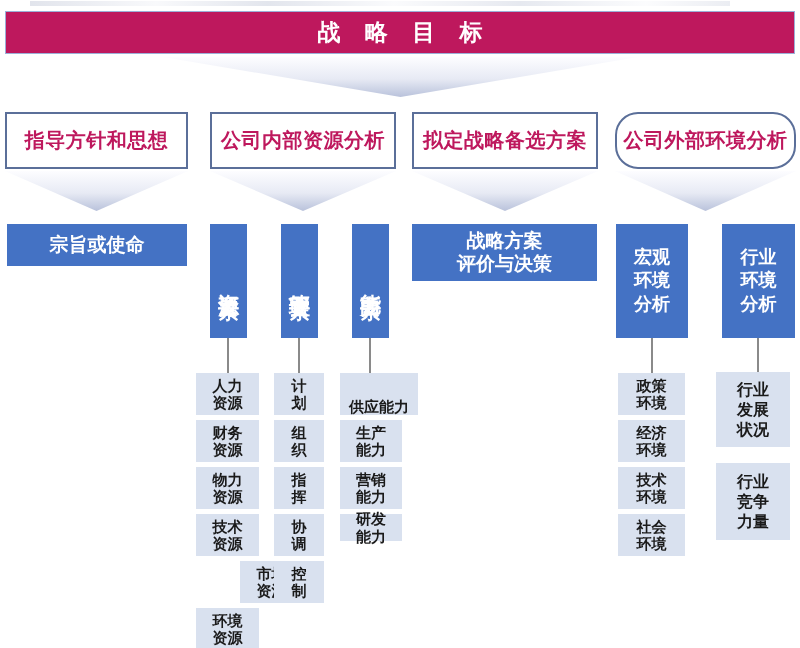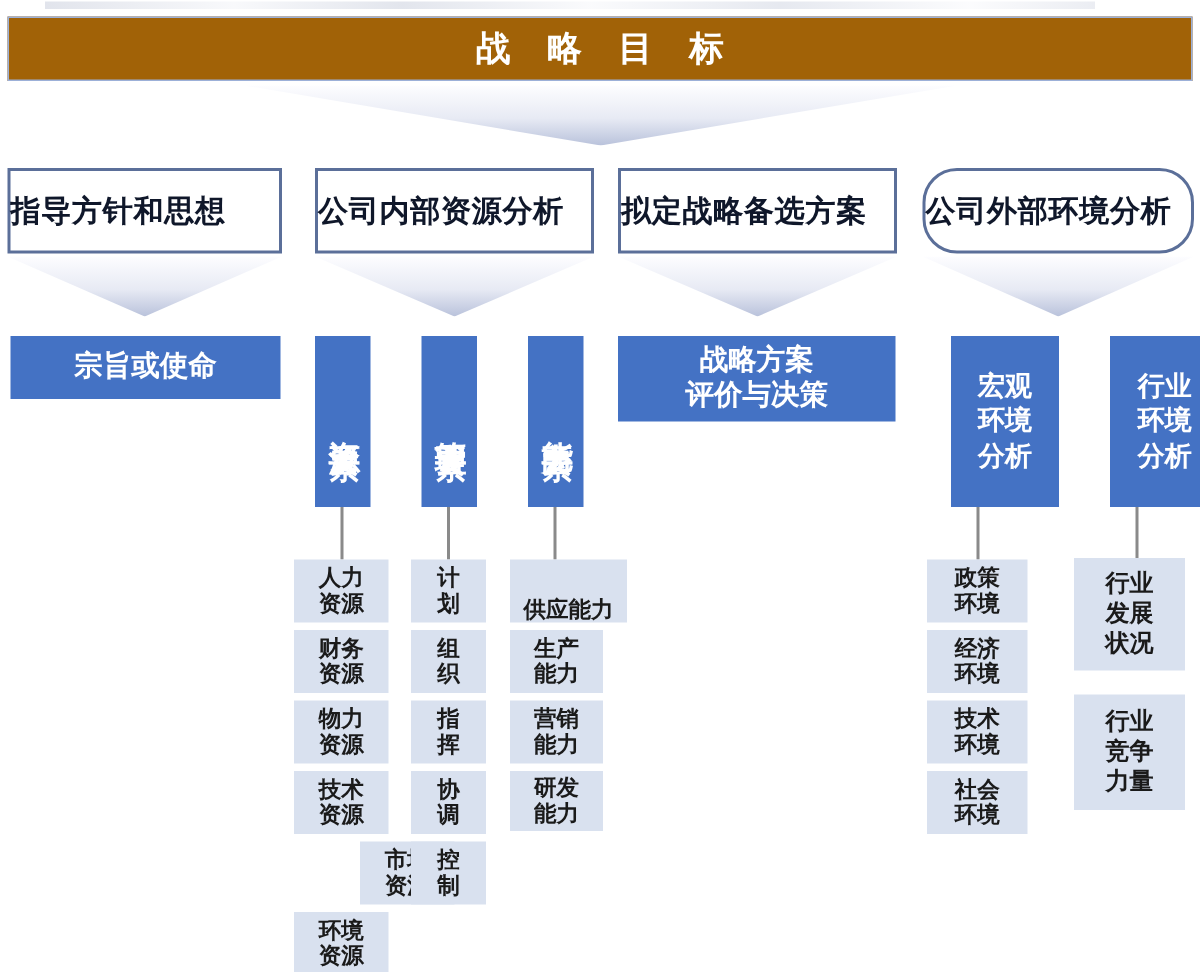--- a/index.html
+++ b/index.html
@@ -13,50 +13,50 @@
   .noise-strip{
     position:absolute;left:30px;top:1px;width:700px;height:5px;
     background:linear-gradient(90deg,rgba(170,178,200,.35),rgba(210,215,230,.15) 18%,
       rgba(160,170,195,.3) 34%,rgba(215,220,235,.12) 52%,rgba(165,175,200,.28) 70%,
       rgba(220,224,238,.1) 88%,rgba(175,183,205,.25));
   }
 
   
   .banner{
     position:absolute;left:5px;top:11px;width:790px;height:43px;
-    background:#a16207;border:1px solid #9cb0d8;
+    background:#be185d;border:1px solid #9cb0d8;
     display:flex;align-items:center;justify-content:center;
     color:#ffffff;font-size:23px;font-weight:bold;letter-spacing:9px;
     text-indent:9px;box-sizing:border-box;
   }
 
   
   .chev{position:absolute;}
   .chev svg{display:block;}
 
   
   .obox{
     position:absolute;height:57px;background:#ffffff;
     border:2px solid #5b6f99;box-sizing:border-box;
-    display:flex;align-items:center;justify-content:flex-start;
-    color:#0f172a;font-size:20px;font-weight:bold;letter-spacing:.5px;
+    display:flex;align-items:center;justify-content:center;
+    color:#be185d;font-size:20px;font-weight:bold;letter-spacing:.5px;
   }
 
   
   .bbox{
     position:absolute;background:#4472C4;box-sizing:border-box;
     display:flex;align-items:center;justify-content:center;text-align:center;
     color:#ffffff;font-weight:bold;line-height:1.18;
   }
   .bbox.wide{font-size:19px;}
   .bbox.vert{
     font-size:21px;writing-mode:vertical-rl;text-orientation:upright;
     letter-spacing:2px;line-height:1.05;
   }
-  .bbox.stack{font-size:18px;line-height:1.30;margin-left:18px;}
+  .bbox.stack{font-size:18px;line-height:1.30;}
 
   
   .leaf{
     position:absolute;background:#D9E1EF;box-sizing:border-box;
     display:flex;align-items:center;justify-content:center;text-align:center;
     color:#1a1a1a;font-size:15px;font-weight:bold;line-height:1.15;
   }
   .leaf.tall{font-size:16px;line-height:1.25;}
 
   
@@ -240,21 +240,21 @@
       <span>能力</span>
     </div>
     <div class="leaf" style="left:340px;top:420px;width:62px;height:42px;flex-direction:column;">
       <span>生产</span>
       <span>能力</span>
     </div>
     <div class="leaf" style="left:340px;top:467px;width:62px;height:42px;flex-direction:column;">
       <span>营销</span>
       <span>能力</span>
     </div>
-    <div class="leaf" style="left:340px;top:514px;width:62px;height:40px;flex-direction:column;">
+    <div class="leaf" style="left:340px;top:514px;width:62px;height:27px;flex-direction:column;">
       <span>研发</span>
       <span>能力</span>
     </div>
   </div>
 
   <div>
     <div class="leaf" style="left:618px;top:373px;width:67px;height:42px;flex-direction:column;">
       <span>政策</span>
       <span>环境</span>
     </div>

